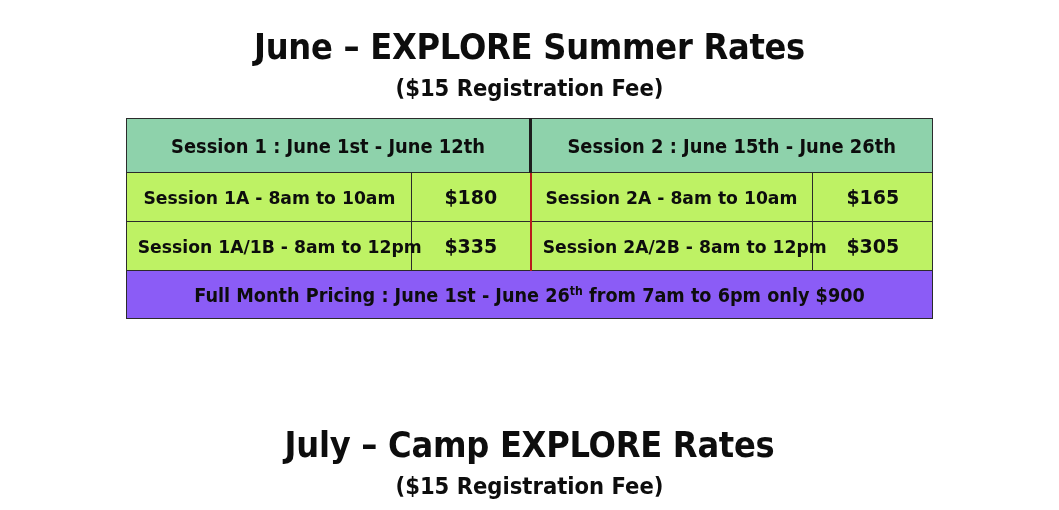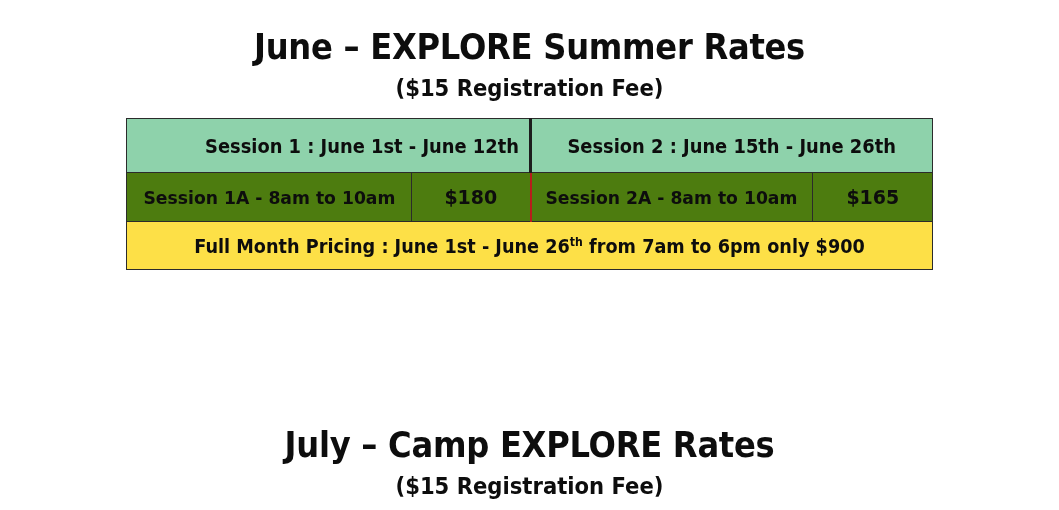--- a/index.html
+++ b/index.html
@@ -91,48 +91,47 @@
   .col-c { width: 282px; }
   .col-d { width: 120px; }
 
   tr.header-row td {
     background: #8ed2ab;
     height: 53px;
     font-size: 19px;
   }
   tr.header-row td.hdr-left {
     border-right: 3px solid #1d1d1d;
-    text-align: right;
   }
   tr.header-row td .label {
     display: inline-block;
     transform: scaleX(0.94);
     white-space: nowrap;
   }
 
   tr.data-row td {
-    background: #4d7c0f;
+    background: #bef264;
     height: 48px;
     font-size: 18.5px;
   }
   tr.data-row td.sep-left {
     border-left: 2px solid #b91c1c;
   }
   tr.data-row td .label {
     display: inline-block;
     transform: scaleX(0.93);
     white-space: nowrap;
   }
   tr.data-row td.price .label {
     font-size: 20px;
     transform: scaleX(0.95);
   }
 
   tr.footer-row td {
-    background: #fde047;
+    background: #8b5cf6;
     height: 47px;
     font-size: 19px;
   }
   tr.footer-row td .label {
     display: inline-block;
     transform: scaleX(0.93);
     white-space: nowrap;
   }
   sup.ord {
     font-size: 0.62em;
@@ -176,20 +175,34 @@
         </td>
         <td class="sep-left">
           <span class="label">Session 2A - 8am to 10am</span>
         </td>
         <td class="price">
           <span class="label">$165</span>
         </td>
       </tr>
 
 
+      <tr class="data-row">
+        <td>
+          <span class="label">Session 1A/1B - 8am to 12pm</span>
+        </td>
+        <td class="price">
+          <span class="label">$335</span>
+        </td>
+        <td class="sep-left">
+          <span class="label">Session 2A/2B - 8am to 12pm</span>
+        </td>
+        <td class="price">
+          <span class="label">$305</span>
+        </td>
+      </tr>
 
 
       <tr class="footer-row">
         <td colspan="4">
           <span class="label"><span>Full Month Pricing : June 1st - June 26</span><sup class="ord">th</sup><span> from 7am to 6pm  only $900</span></span>
         </td>
       </tr>
     </tbody>
   </table>
 

